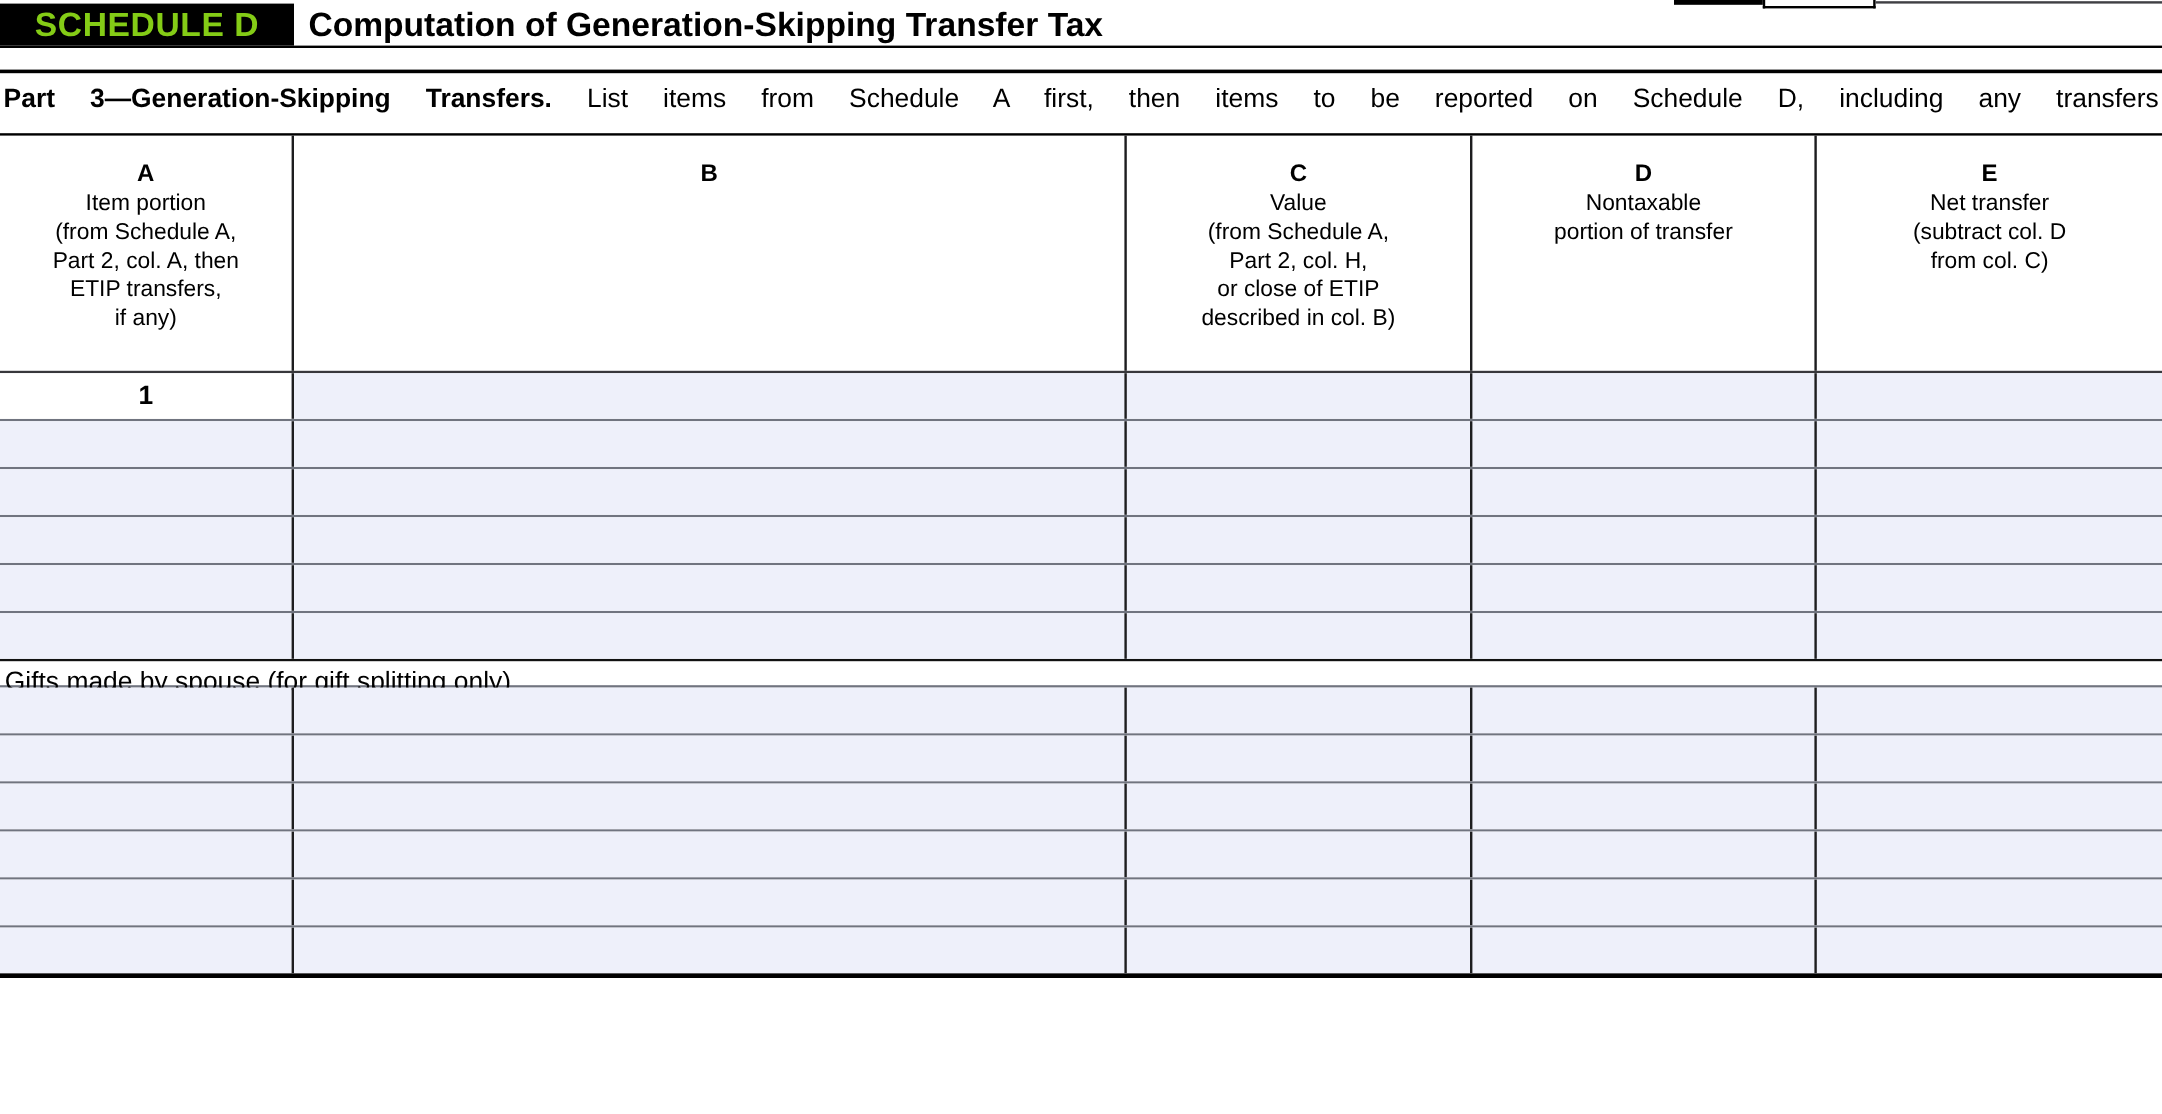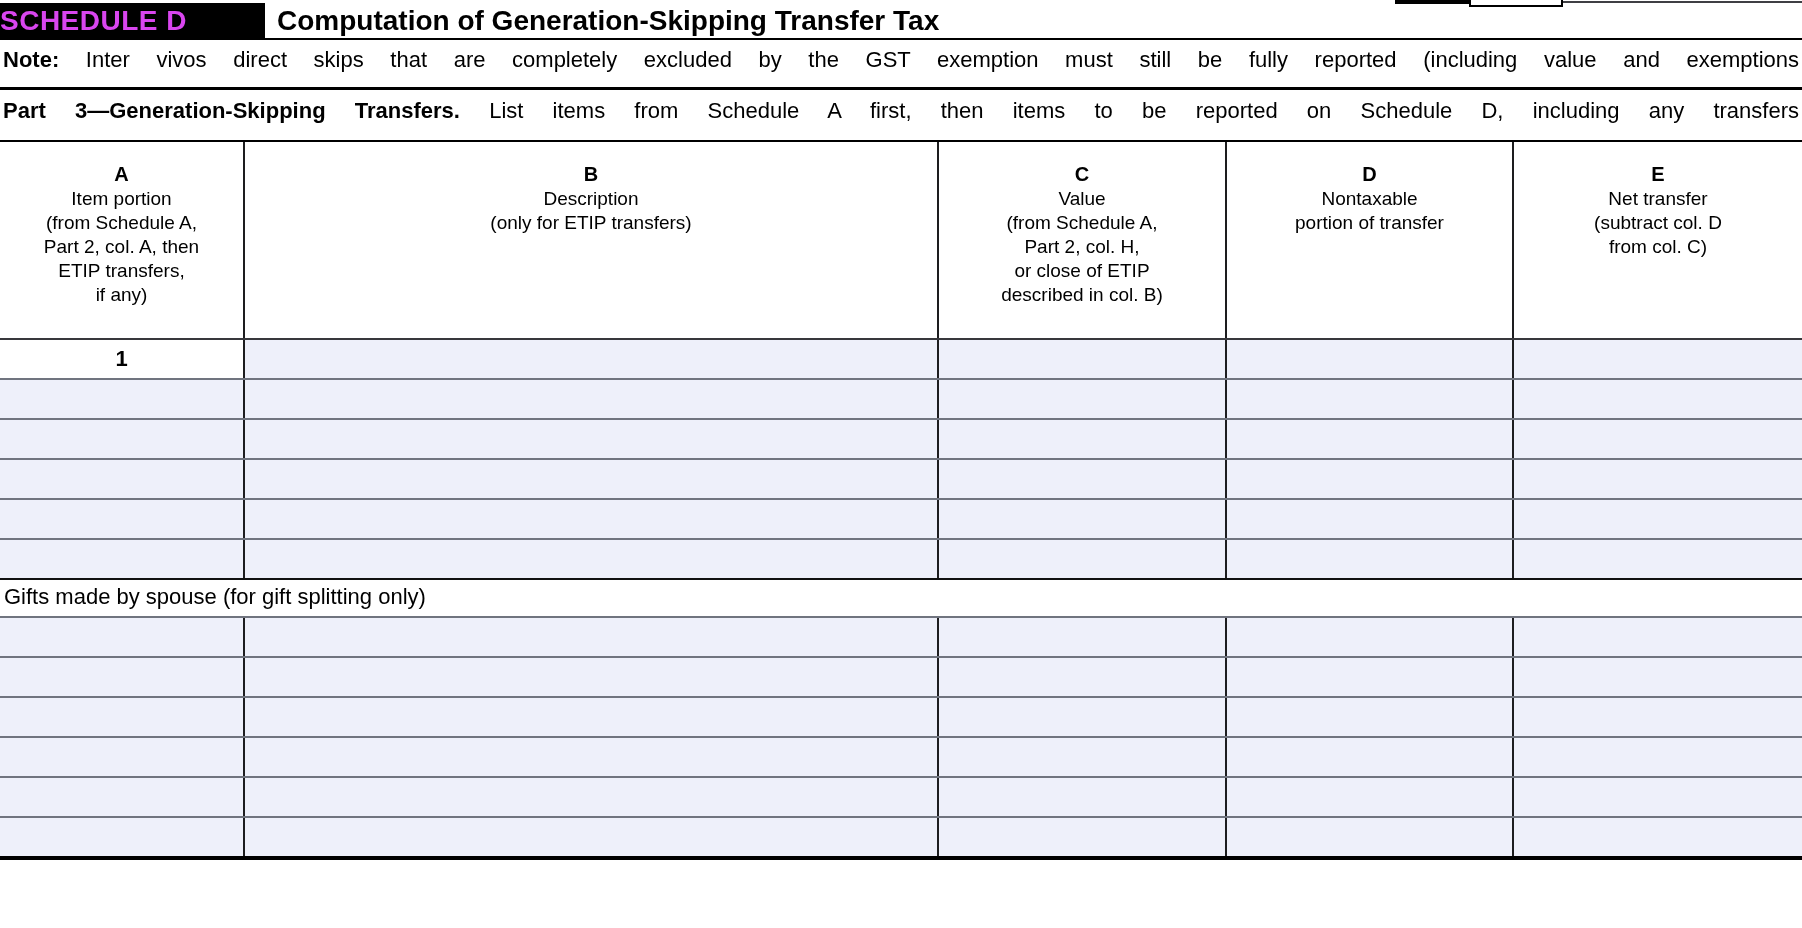--- a/index.html
+++ b/index.html
@@ -22,25 +22,26 @@
 
   
   .head {
     display: flex;
     align-items: stretch;
     margin-top: 3px;
     height: 37px;
     border-bottom: 2px solid #000;
   }
   .schedule-box {
-    width: 265px;
+    width: 245px;
     background: #000;
-    color: #d946ef;
+    color: #84cc16;
     display: flex;
     align-items: center;
+    justify-content: center;
     flex: none;
   }
   .schedule-box span { font-weight: bold; font-size: 28px; letter-spacing: 0.5px; }
   .page-title {
     flex: 1;
     display: flex;
     align-items: center;
     padding-left: 12px;
     font-weight: bold;
     font-size: 28px;
@@ -66,21 +67,21 @@
   .brow.nb { height: 38px; border-bottom: none; }
   .fill { background: #eef0fa; }
   .item {
     background: #fff;
     font-weight: bold;
     font-size: 22px;
     text-align: center;
     line-height: 38px;
   }
   .spouse-band {
-    height: 40px;
+    height: 24px;
     border-top: 2px solid #111;
     border-bottom: 2px solid #70747f;
     font-size: 22px;
     line-height: 34px;
     padding-left: 4px;
     background: #fff;
   }
 </style>
 </head>
 <body>
@@ -92,21 +93,20 @@
   <div class="artifact-line"></div>
 
   <div class="head">
     <div class="schedule-box">
       <span>SCHEDULE D</span>
     </div>
     <div class="page-title">Computation of Generation-Skipping Transfer Tax</div>
   </div>
 
   <div class="para">
-    <div class="jline"><span class="b">Note:</span><span> Inter vivos direct skips that are completely excluded by the GST exemption must still be fully reported (including value and exemptions</span></div>
   </div>
 
   <div class="hrule"></div>
 
   <div class="para p1">
     <div class="jline"><span class="b">Part 3—Generation-Skipping Transfers.</span><span> List items from Schedule A first, then items to be reported on Schedule D, including any transfers</span></div>
   </div>
 
   <div class="gst-table">
 
@@ -114,22 +114,20 @@
       <div class="hcell">
         <div class="cletter">A</div>
         <div class="clabel">Item portion
 (from Schedule A,
 Part 2, col. A, then
 ETIP transfers,
 if any)</div>
       </div>
       <div class="hcell">
         <div class="cletter">B</div>
-        <div class="clabel">Description
-(only for ETIP transfers)</div>
       </div>
       <div class="hcell">
         <div class="cletter">C</div>
         <div class="clabel">Value
 (from Schedule A,
 Part 2, col. H,
 or close of ETIP
 described in col. B)</div>
       </div>
       <div class="hcell">

